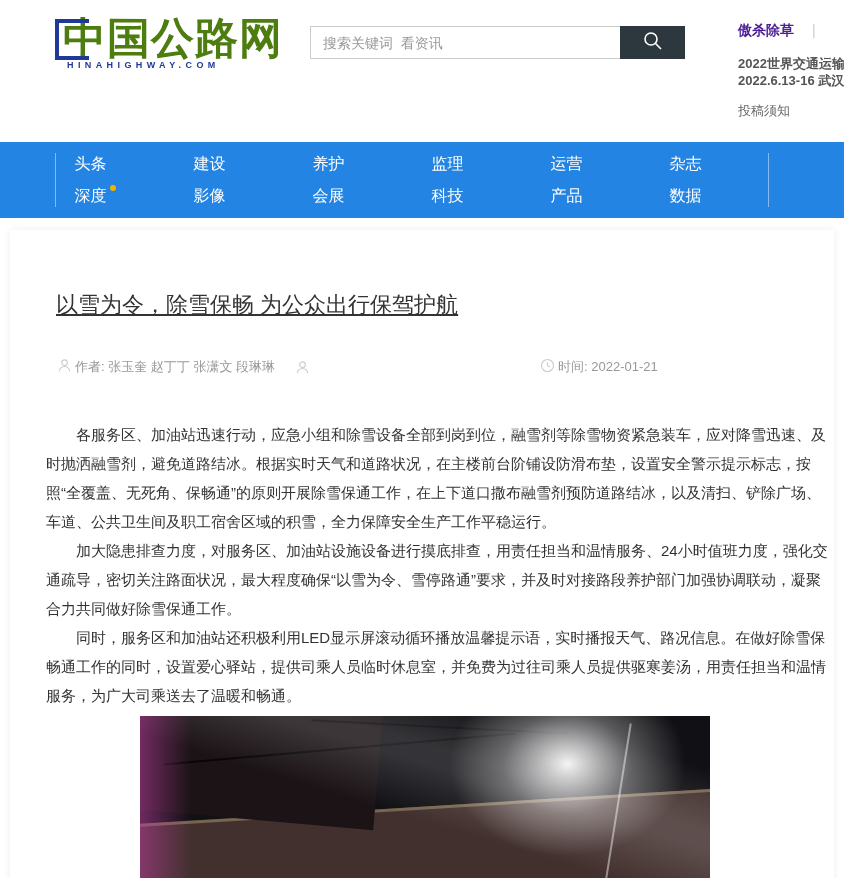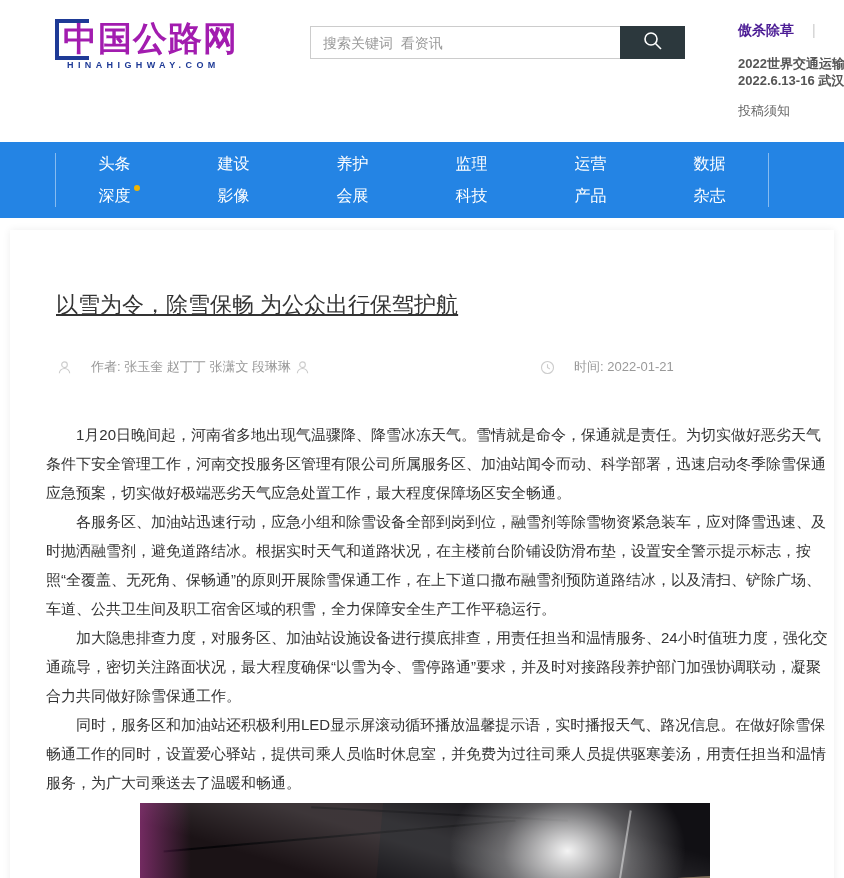--- a/index.html
+++ b/index.html
@@ -2,22 +2,22 @@
 <html><head>
 <meta charset="utf-8">
 <style>
   * { margin:0; padding:0; box-sizing:border-box; }
   html,body { width:844px; height:878px; overflow:hidden; background:#fff;
     font-family:"Liberation Sans","DejaVu Sans",sans-serif; }
 
   
   .header { position:relative; height:142px; background:#fff; }
   .logo { position:absolute; left:55px; top:16px; cursor:pointer; }
-  .logo-main { position:relative; padding-left:8px; font-size:34px; font-weight:bold;
-    color:#a21caf; letter-spacing:1px; line-height:44px; white-space:nowrap; }
+  .logo-main { position:relative; padding-left:8px; font-size:43px; font-weight:bold;
+    color:#4d7c0f; letter-spacing:1px; line-height:44px; white-space:nowrap; }
   .logo-bracket { position:absolute; left:0; top:3px; width:34px; height:41px;
     border:4px solid #1e3a96; border-right:none; }
   .logo-sub { margin-top:0; padding-left:12px; font-size:9px; font-weight:bold;
     color:#1e3a96; letter-spacing:4.4px; white-space:nowrap; }
 
   .search { position:absolute; left:310px; top:26px; display:flex; }
   .search-input { width:310px; height:33px; border:1px solid #ccc; border-right:none;
     padding:0 12px; font-size:14px; color:#4d7c0f; outline:none; }
   .search-input::placeholder { color:#999; }
   .search-btn { width:65px; height:33px; background:#2c383d; border:none; cursor:pointer;
@@ -26,37 +26,37 @@
   .header-right { position:absolute; left:738px; top:22px; width:200px; }
   .ad-row { font-size:14px; white-space:nowrap; }
   .ad-link { color:#4c1d95; font-weight:bold; text-decoration:none; cursor:pointer; }
   .ad-sep { color:#ccc; margin-left:14px; }
   .event { margin-top:15px; font-size:13px; font-weight:bold; color:#555;
     line-height:17px; white-space:nowrap; cursor:pointer; }
   .submission { margin-top:13px; font-size:13px; color:#666; cursor:pointer; }
 
   
   .nav { position:relative; height:76px; background:#2484e4; }
-  .nav-cols { display:flex; padding-left:55px; padding-top:7px; }
+  .nav-cols { display:flex; padding-left:31px; padding-top:7px; }
   .nav-col { width:119px; text-align:center; }
   .nav-link { display:block; height:30px; line-height:30px; font-size:16px;
     color:#fff; cursor:pointer; position:relative; margin-bottom:2px; }
   .nav-link.active { color:#f2c749; }
   .nav-dot { position:absolute; top:4px; margin-left:3px; width:6px; height:6px;
     border-radius:50%; background:#f0b400; display:inline-block; }
   .nav-sep { position:absolute; top:11px; width:1px; height:54px;
     background:rgba(255,255,255,0.45); }
   .nav-sep.s1 { left:55px; } .nav-sep.s2 { left:768px; }
 
   
   .card { margin:12px 0 0 10px; width:824px; background:#fff;
     box-shadow:0 0 8px rgba(0,0,0,0.07); padding:60px 0 0 36px; }
   .title { margin-left:10px; font-size:22px; font-weight:400; color:#333; line-height:30px;text-decoration:underline; }
   .meta { display:flex; align-items:center; margin:38px 0 0 11px; font-size:13px; color:#999; }
-  .meta-item { display:inline-flex; align-items:center; gap:19px; }
+  .meta-item { display:inline-flex; align-items:flex-start; gap:3px; }
   .meta-item.m1 { width:238px; } .meta-item.m2 { width:245px; }
   .meta-icon { flex:0 0 auto; display:inline-flex; }
 
   .body-text { margin-top:44px; width:788px; font-size:15px; color:#333; line-height:29px; }
   .body-text p { text-indent:2em; margin:0; }
 
   
   .photo { position:relative; width:570px; height:320px; margin:6px 0 0 94px;
     background:#111014; overflow:hidden; }
   .ph-wall { position:absolute; left:-2%; bottom:-12%; width:106%; height:78%;
@@ -135,22 +135,22 @@
     </div>
     <div class="nav-col">
       <span class="nav-link">监理</span>
       <span class="nav-link">科技</span>
     </div>
     <div class="nav-col">
       <span class="nav-link">运营</span>
       <span class="nav-link">产品</span>
     </div>
     <div class="nav-col">
+      <span class="nav-link">杂志</span>
       <span class="nav-link">数据</span>
-      <span class="nav-link">杂志</span>
     </div>
   </div>
 </div>
 
 <div class="card">
   <h1 class="title">以雪为令，除雪保畅 为公众出行保驾护航</h1>
 
   <div class="meta">
     <span class="meta-item m1">
       <span class="meta-icon">
@@ -174,21 +174,20 @@
         <svg width="15" height="15" viewBox="0 0 16 16">
           <circle cx="8" cy="8" r="6.4" fill="none" stroke="#ccc" stroke-width="1.2"></circle>
           <path d="M8 4.5 V8 L10.5 9.5" fill="none" stroke="#ccc" stroke-width="1.2"></path>
         </svg>
       </span>
       <span>时间: 2022-01-21</span>
     </span>
   </div>
 
   <div class="body-text">
-    <p>1月20日晚间起，河南省多地出现气温骤降、降雪冰冻天气。雪情就是命令，保通就是责任。为切实做好恶劣天气条件下安全管理工作，河南交投服务区管理有限公司所属服务区、加油站闻令而动、科学部署，迅速启动冬季除雪保通应急预案，切实做好极端恶劣天气应急处置工作，最大程度保障场区安全畅通。</p>
     <p>各服务区、加油站迅速行动，应急小组和除雪设备全部到岗到位，融雪剂等除雪物资紧急装车，应对降雪迅速、及时抛洒融雪剂，避免道路结冰。根据实时天气和道路状况，在主楼前台阶铺设防滑布垫，设置安全警示提示标志，按照“全覆盖、无死角、保畅通”的原则开展除雪保通工作，在上下道口撒布融雪剂预防道路结冰，以及清扫、铲除广场、车道、公共卫生间及职工宿舍区域的积雪，全力保障安全生产工作平稳运行。</p>
     <p>加大隐患排查力度，对服务区、加油站设施设备进行摸底排查，用责任担当和温情服务、24小时值班力度，强化交通疏导，密切关注路面状况，最大程度确保“以雪为令、雪停路通”要求，并及时对接路段养护部门加强协调联动，凝聚合力共同做好除雪保通工作。</p>
     <p>同时，服务区和加油站还积极利用LED显示屏滚动循环播放温馨提示语，实时播报天气、路况信息。在做好除雪保畅通工作的同时，设置爱心驿站，提供司乘人员临时休息室，并免费为过往司乘人员提供驱寒姜汤，用责任担当和温情服务，为广大司乘送去了温暖和畅通。</p>
   </div>
 
   <div class="photo">
     <div class="ph-wall"></div>
     <div class="ph-awning"></div>
     <div class="ph-branch1"></div>
     <div class="ph-branch2"></div>

